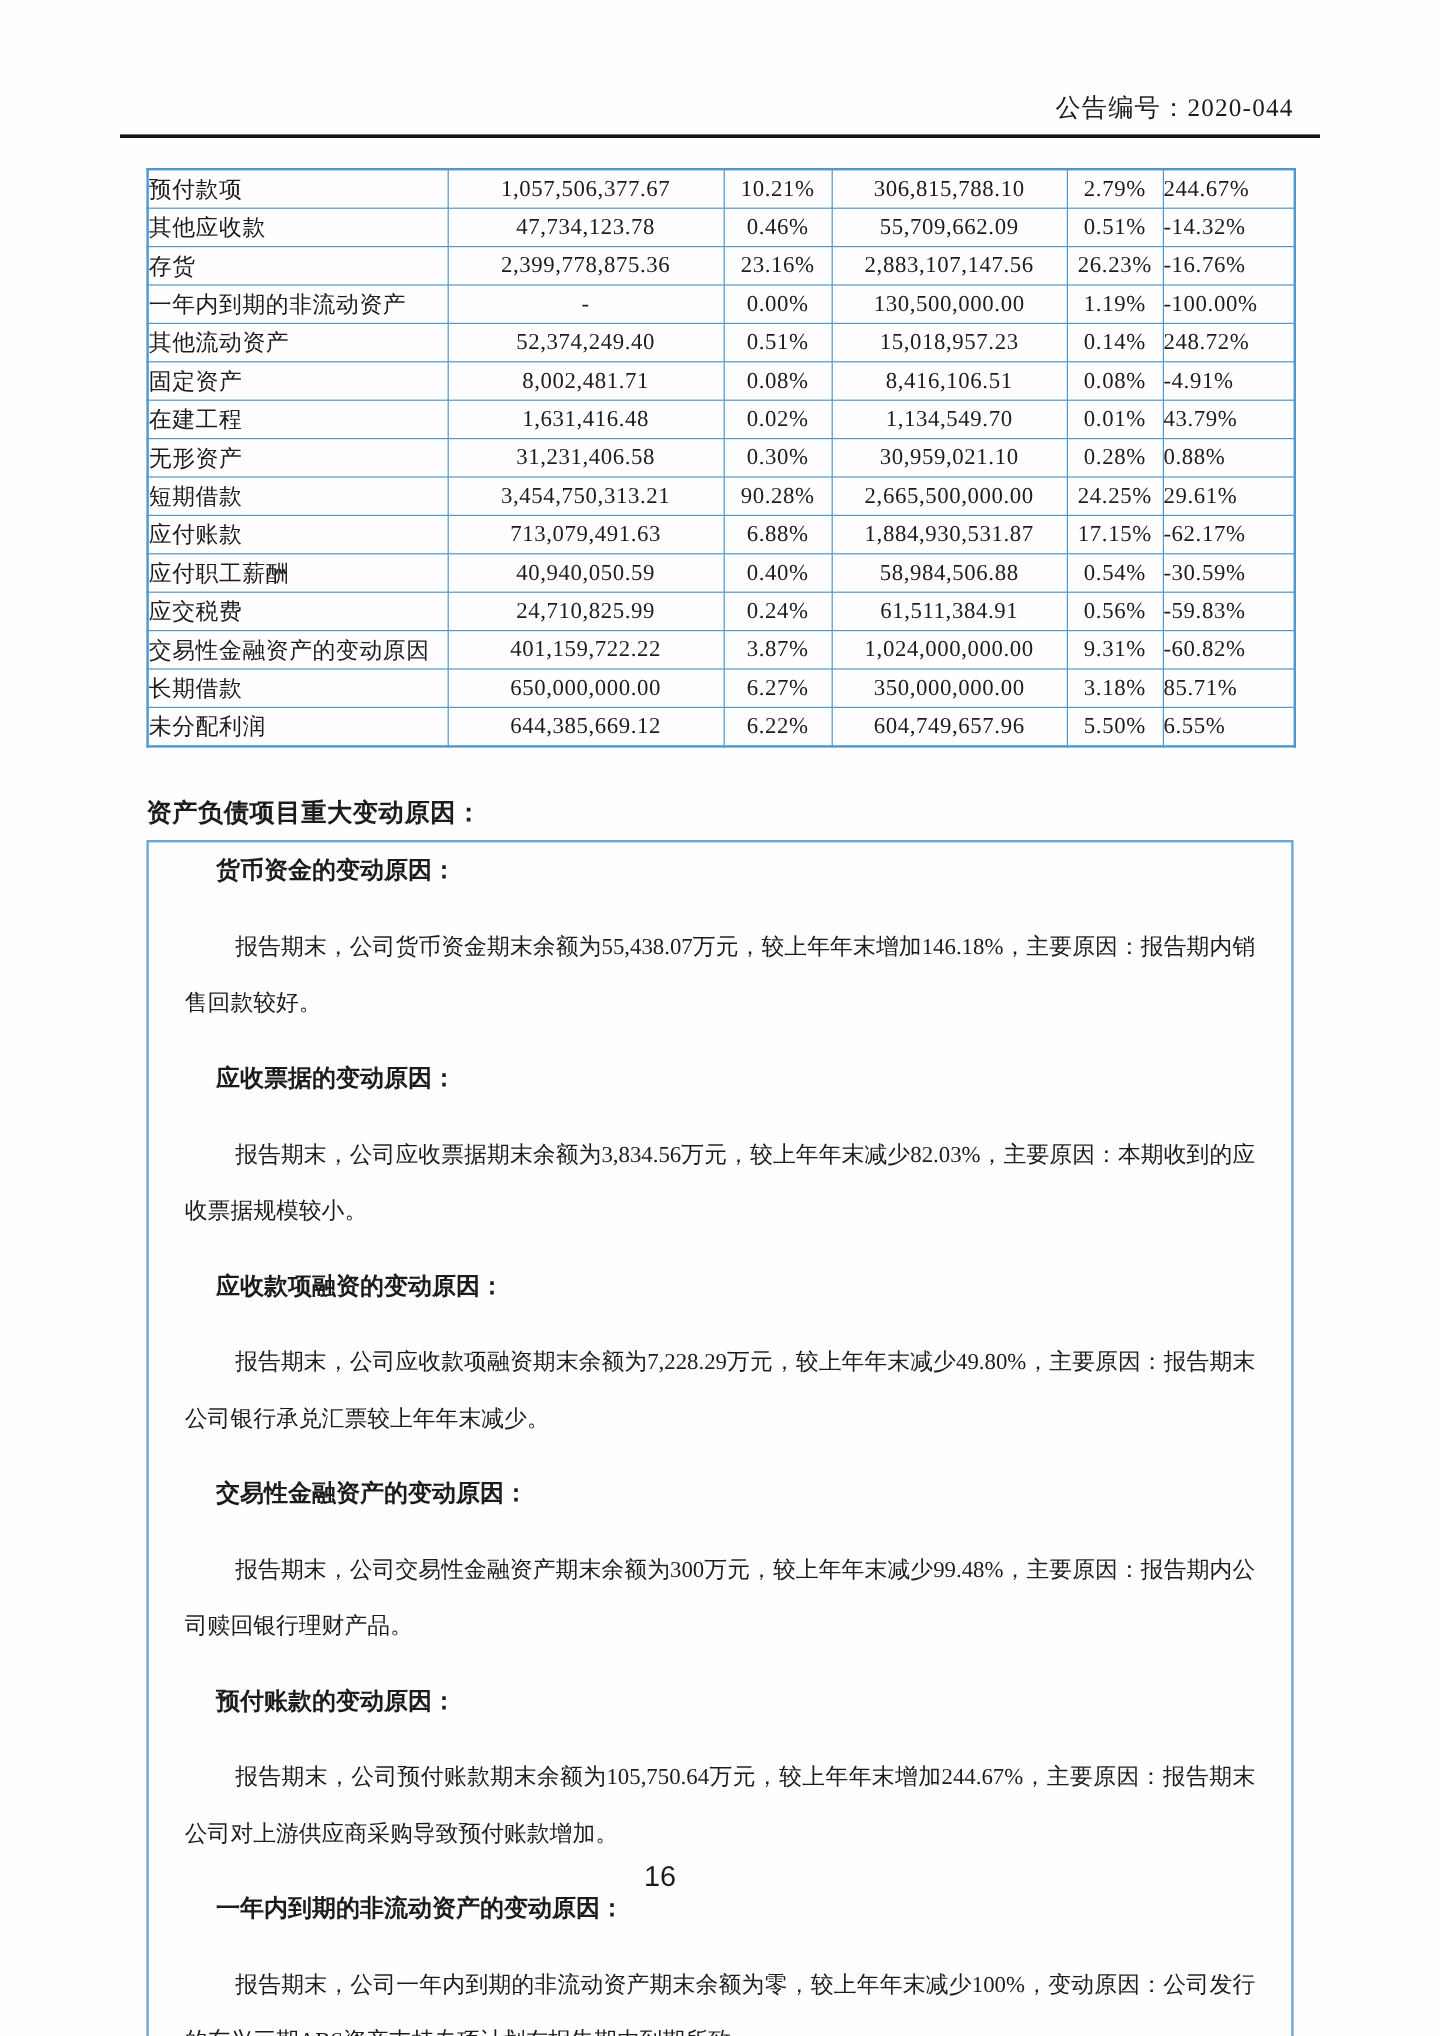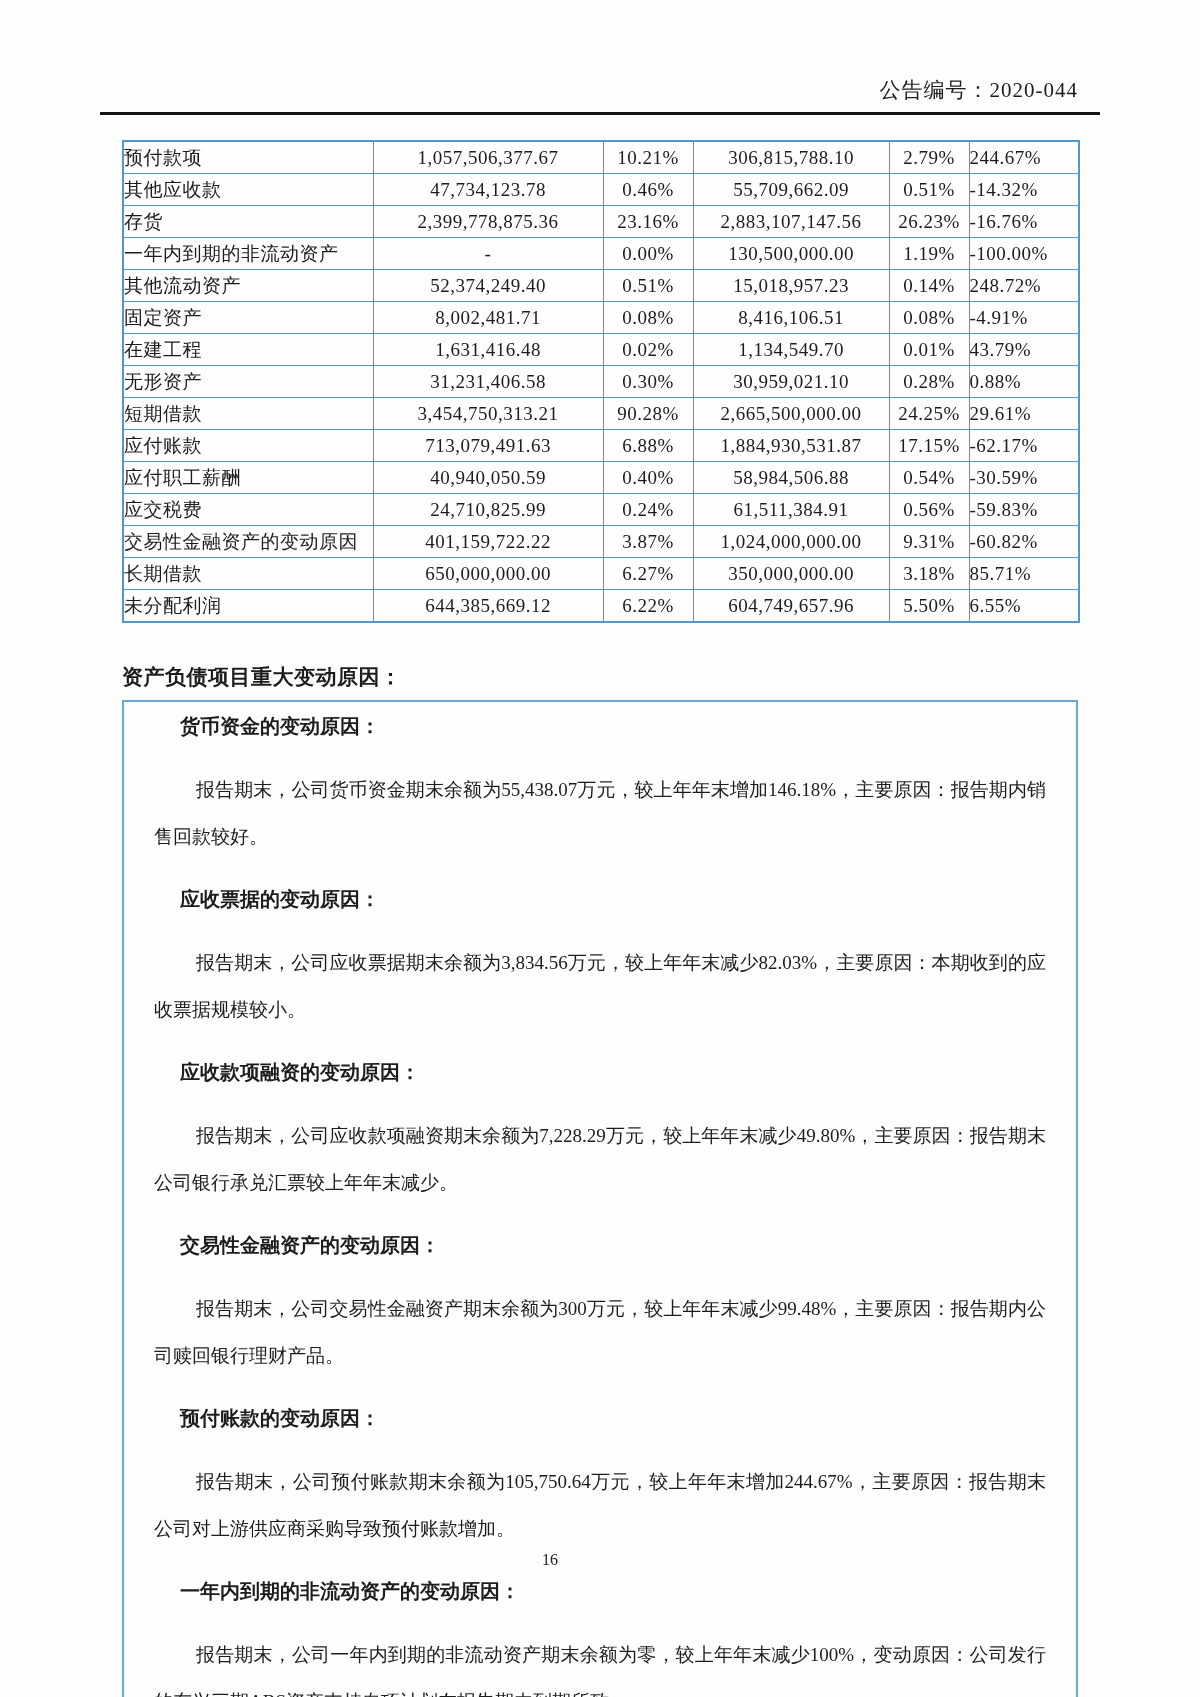--- a/index.html
+++ b/index.html
@@ -67,22 +67,22 @@
   .sec-para{
     font-size:19px;line-height:47px;
     text-indent:42px;
     text-align:justify;
     margin:16px;
   }
   
   .page-number{
     position:absolute;top:1551px;left:0;width:1100px;
     text-align:center;
-    font-family:Liberation Serif, serif;
-    font-size:16px;
+    font-family:Liberation Sans, sans-serif;
+    font-size:24px;
   }
 </style>
 </head>
 <body>
 
 <div class="page">
 
   <div class="doc-number">公告编号：2020-044</div>
 
   <div class="header-rule"></div>

